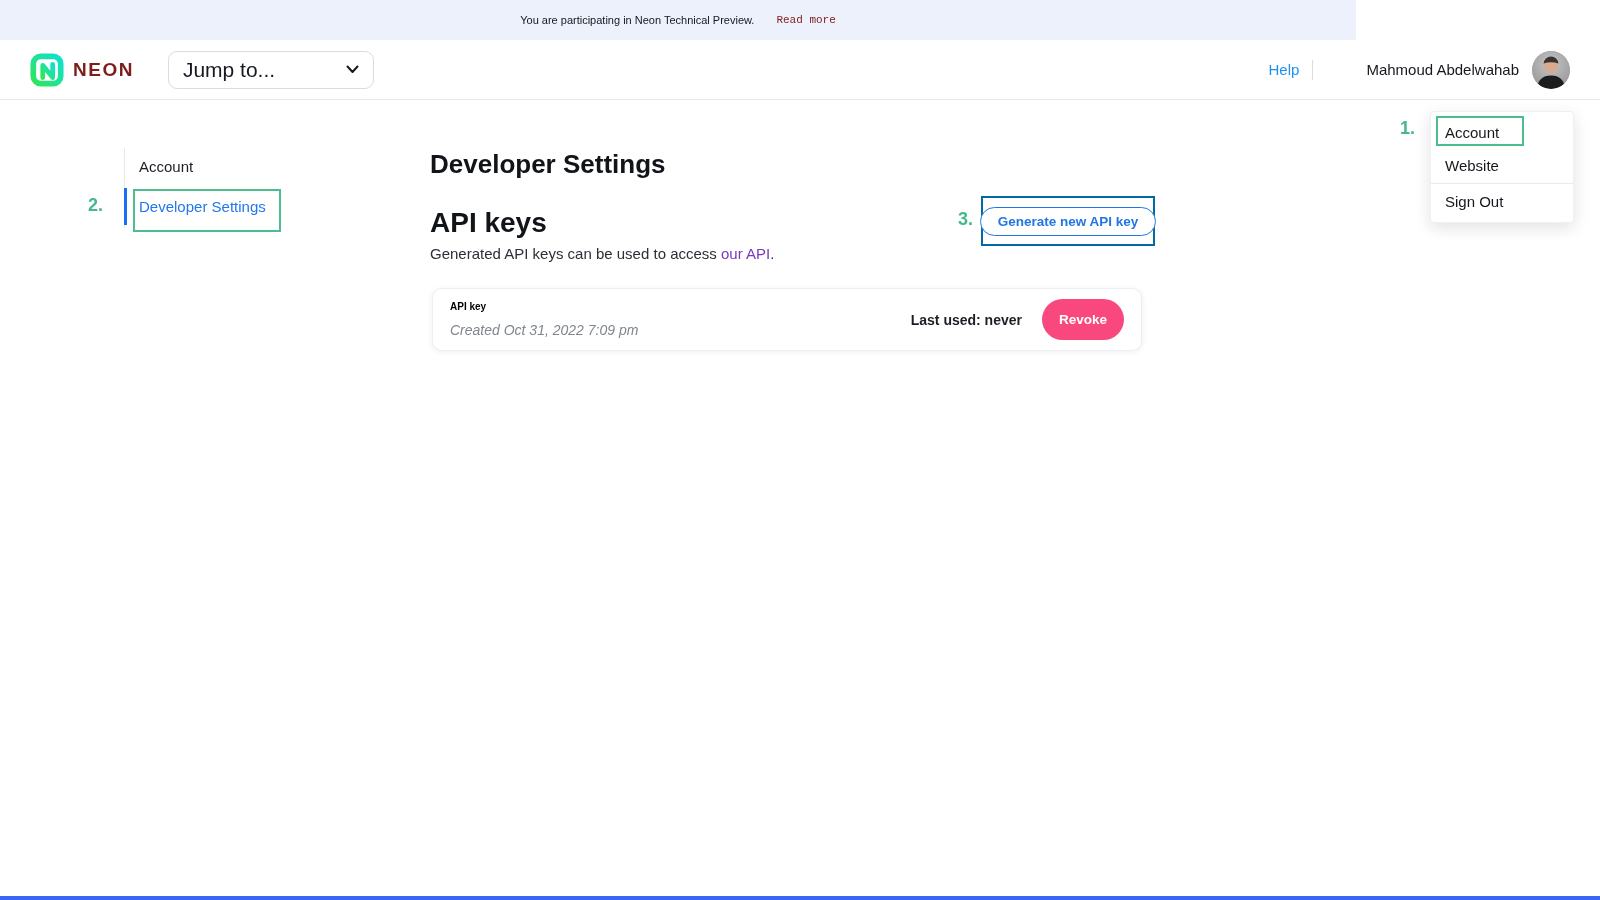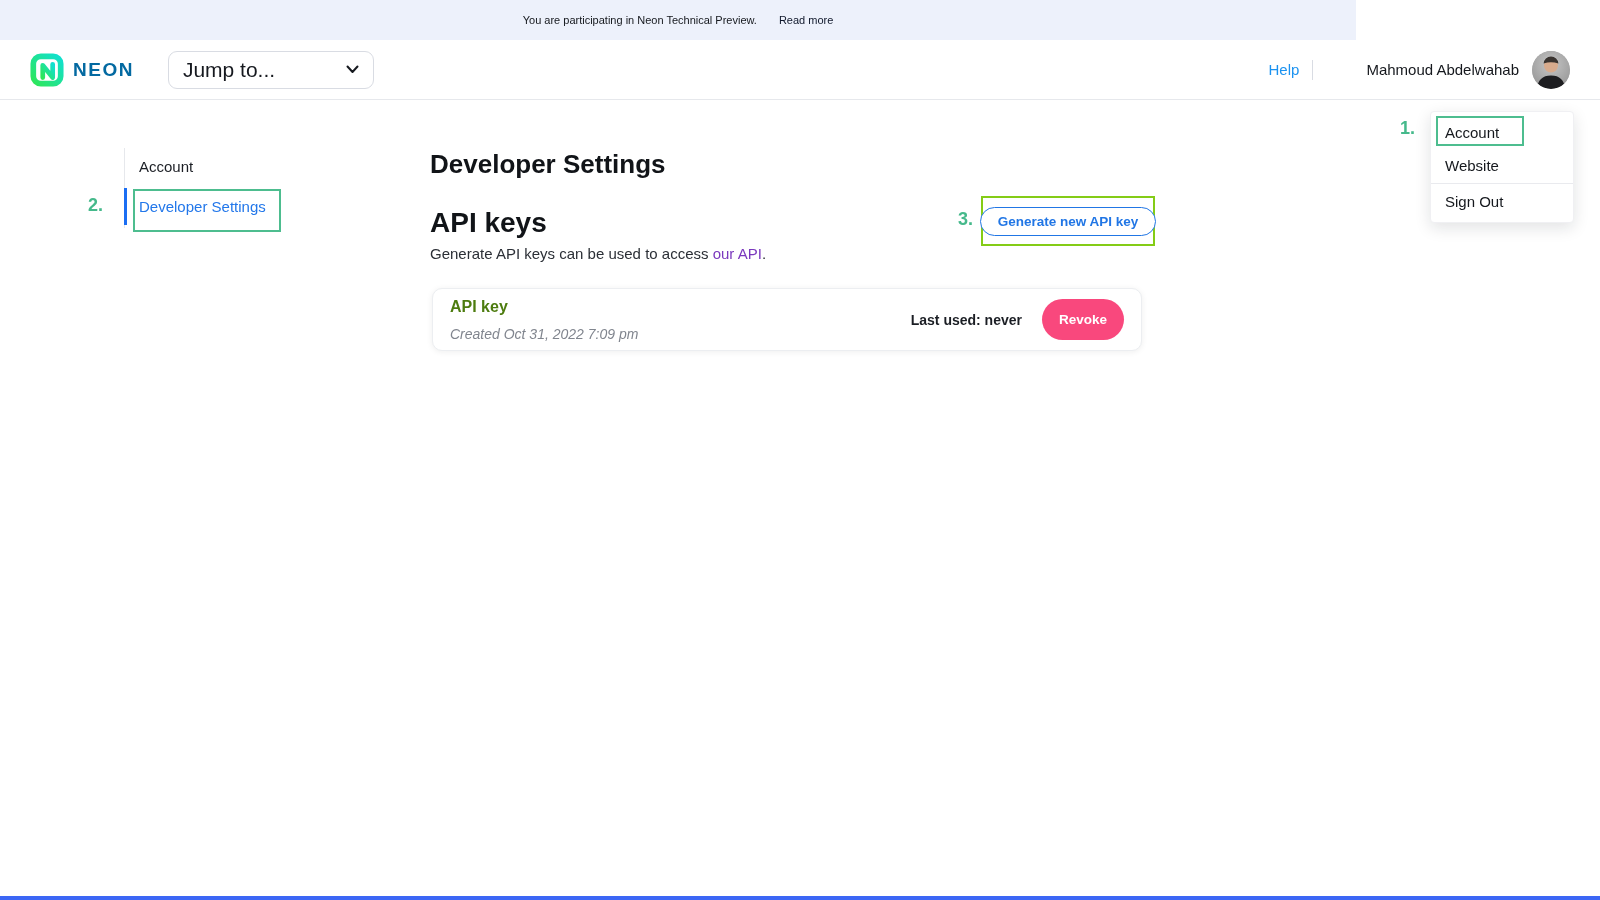--- a/index.html
+++ b/index.html
@@ -12,30 +12,30 @@
     overflow:hidden;
   }
 
   
   .banner {
     position:absolute; top:0; left:0; width:1356px; height:40px;
     background:#edf1fb;
     display:flex; align-items:center; justify-content:center;
     font-size:11px; color:#15181d;
   }
-  .banner .read-more { color:#0f172a; margin-left:22px; cursor:pointer; text-decoration:none; }
+  .banner .read-more { color:#7f1d1d; margin-left:22px; cursor:pointer; text-decoration:none;font-family:Liberation Mono, monospace; }
 
   
   .header {
     position:absolute; top:40px; left:0; width:1600px; height:60px;
     background:#ffffff; border-bottom:1px solid #e6e8ec;
     display:flex; align-items:center; padding:0 30px;
   }
   .logo { display:flex; align-items:center; gap:9px; cursor:pointer; }
-  .logo-text { font-size:19px; font-weight:700; letter-spacing:1.5px; color:#0369a1; }
+  .logo-text { font-size:19px; font-weight:700; letter-spacing:1.5px; color:#7f1d1d; }
   .jumpto {
     margin-left:34px; width:206px; height:38px;
     border:1px solid #d9dce3; border-radius:9px; background:#fff;
     display:flex; align-items:center; padding:0 14px;
     font-size:21px; color:#16191f; cursor:pointer;
   }
   .jumpto .chev { margin-left:auto; display:flex; }
   .header-right { margin-left:auto; display:flex; align-items:center; }
   .help-link { color:#1b92f0; font-size:15px; cursor:pointer; }
   .vdiv { width:1px; height:20px; background:#d9dce3; margin:0 13px; }
@@ -68,36 +68,36 @@
   }
 
   
   .page-title { position:absolute; left:430px; top:149px; font-size:26px; font-weight:700; color:#111418; }
   .section-title { position:absolute; left:430px; top:207px; font-size:28px; font-weight:700; color:#111418; }
   .desc { position:absolute; left:430px; top:245px; font-size:15px; color:#2b2f36; }
   .desc .api-link { color:#7a38bd; cursor:pointer; text-decoration:none; }
 
   .generate-box {
     position:absolute; left:981px; top:196px; width:174px; height:50px;
-    border:2px solid #84cc16;
+    border:2px solid #0369a1;
     display:flex; align-items:center; justify-content:center;
   }
   .generate-btn {
     background:#fff; border:1.5px solid #2176e5; color:#2176e5;
     font-family:inherit; font-size:13.5px; font-weight:700;
     padding:6px 17px; border-radius:999px; cursor:pointer; white-space:nowrap;
   }
 
   .api-card {
     position:absolute; left:432px; top:288px; width:710px; height:63px;
     background:#fff; border:1px solid #eceef1; border-radius:10px;
     box-shadow:0 1px 6px rgba(27,31,35,.07);
     display:flex; align-items:center; padding:0 17px;
   }
-  .key-name { font-size:16px; font-weight:700; color:#4d7c0f; margin-bottom:10px; }
+  .key-name { font-size:10px; font-weight:700; color:#000000; margin-bottom:10px; }
   .key-created { font-size:14px; font-style:italic; color:#80858e; }
   .card-spacer { flex:1; }
   .last-used { font-size:14px; color:#1b1e24; margin-right:20px;font-weight:bold; }
   .revoke-btn {
     background:#f9487d; border:none; color:#fff;
     font-family:inherit; font-size:13.5px; font-weight:700;
     padding:13px 17px; border-radius:999px; cursor:pointer;
   }
 
   
@@ -189,21 +189,21 @@
     <span>Account</span>
   </div>
   <div class="side-item active">
     <span>Developer Settings</span>
   </div>
 </div>
 
 <h1 class="page-title">Developer Settings</h1>
 <h2 class="section-title">API keys</h2>
 
-<p class="desc"><span>Generate API keys can be used to access </span><a class="api-link">our API</a><span>.</span></p>
+<p class="desc"><span>Generated API keys can be used to access </span><a class="api-link">our API</a><span>.</span></p>
 
 <div class="generate-box ann-box-wrap" id="ann-box-3">
   <button class="generate-btn">Generate new API key</button>
 </div>
 
 <div class="api-card">
   <div>
     <div class="key-name">API key</div>
     <div class="key-created">Created Oct 31, 2022 7:09 pm</div>
   </div>

